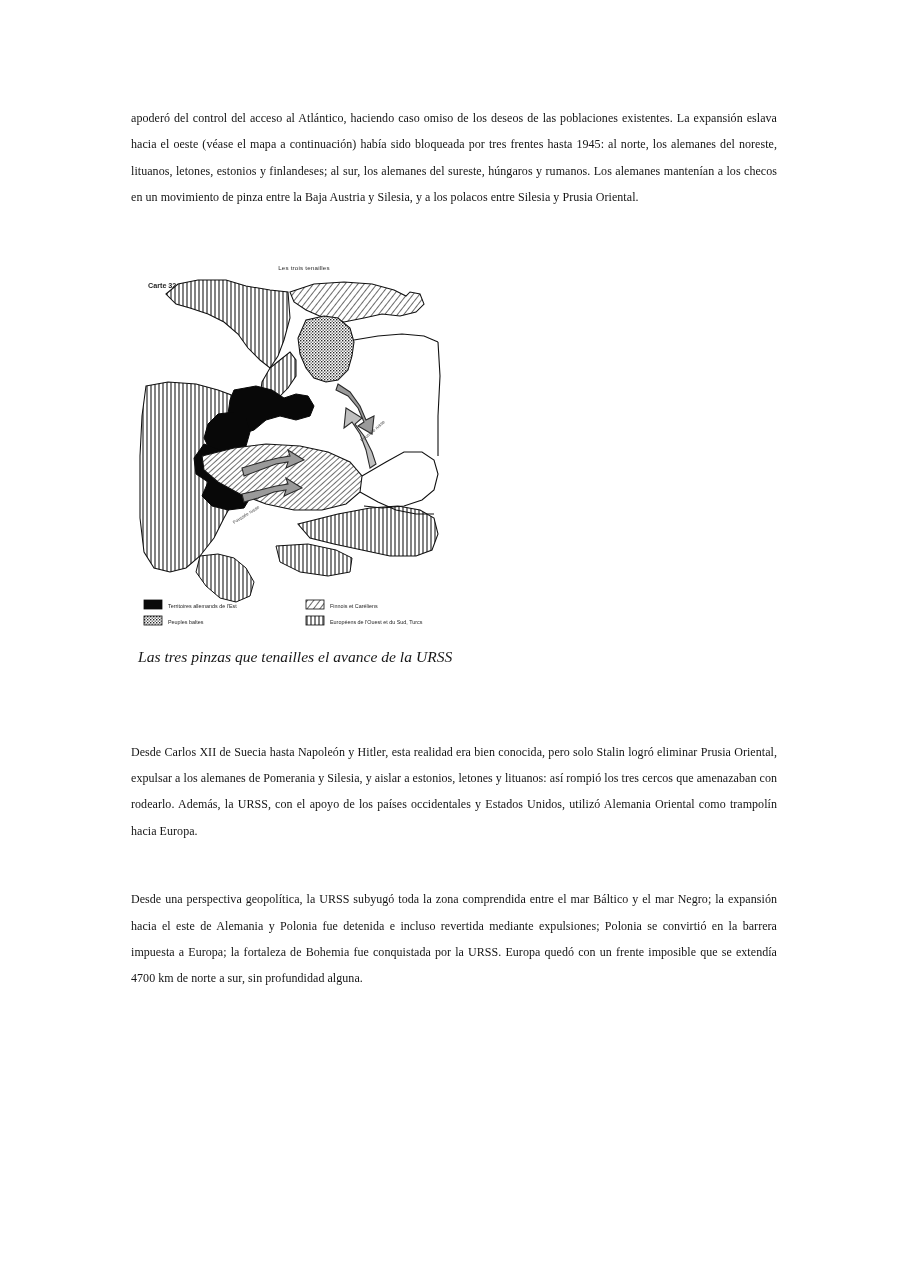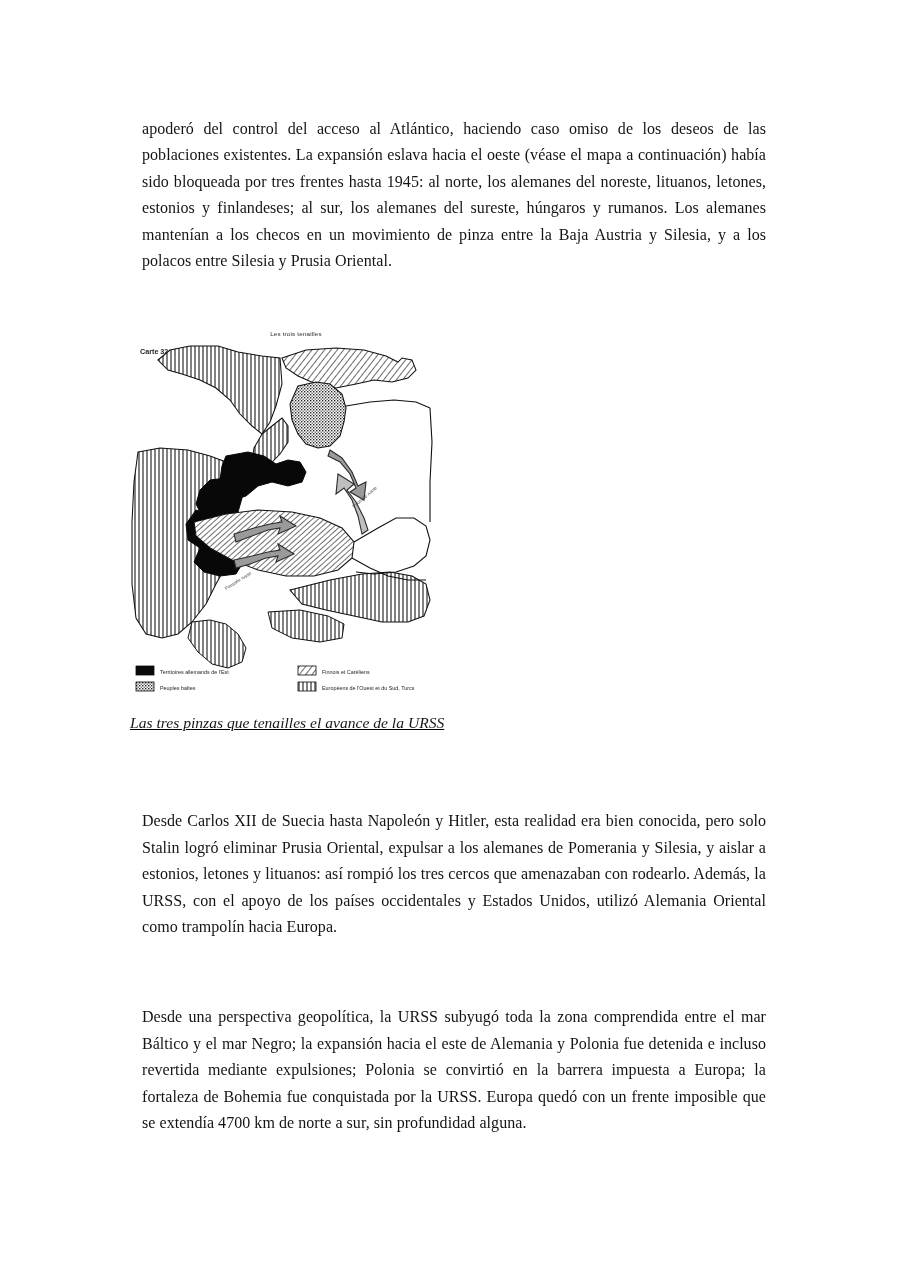--- a/index.html
+++ b/index.html
@@ -25,40 +25,39 @@
   }
 
   .content {
     position: absolute;
     left: 130px;
     top: 104px;
     width: 648px;
   }
 
   p.body-par {
-    margin: 12px;
-    font-size: 16px;
+    margin: 1px;
+    font-size: 12px;
     line-height: 26.4px;
     text-align: justify;
     text-justify: inter-word;
     color: #141414;
     letter-spacing: 0.05px;
   }
 
   .gap-after-p1 { height: 36px; }
   .gap-after-fig { height: 10px; }
   .gap-after-cap { height: 62px; }
   .gap-after-p2 { height: 40px; }
 
   
   figure.map-figure {
-    margin: 0;
+    margin: 8px;
     padding: 0;
     width: 308px;
-    text-decoration: underline;
   }
 
   .map-frame {
     position: relative;
     width: 308px;
     height: 380px;
     background: #ffffff;
     overflow: hidden;
   }
   .map-frame svg { display: block; }

